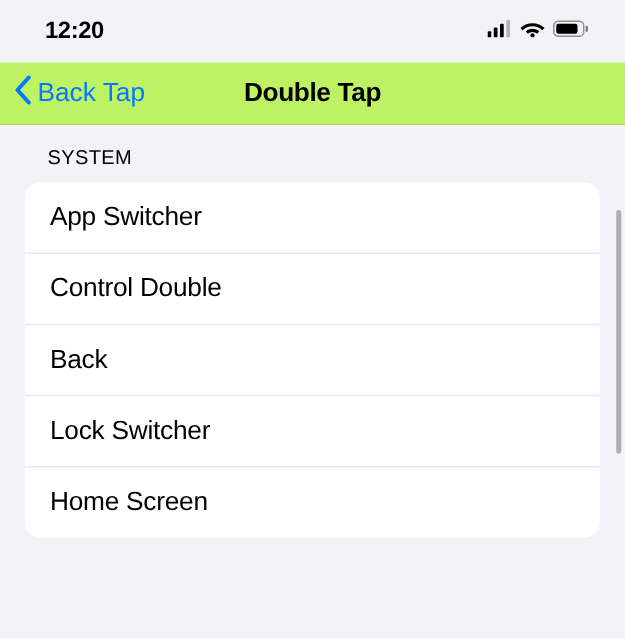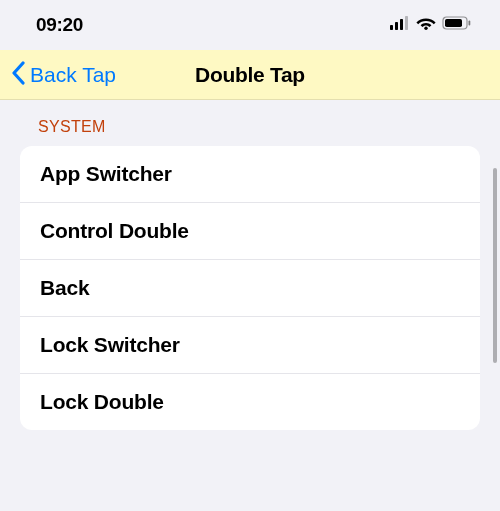--- a/index.html
+++ b/index.html
@@ -32,21 +32,21 @@
     .status-icons {
       display: flex;
       align-items: center;
       gap: 6px;
     }
     .nav-bar {
       height: 50px;
       display: flex;
       align-items: center;
       position: relative;
-      background: #fef9c3;
+      background: #bef264;
       border-bottom: 1px solid rgba(0,0,0,0.1);
     }
     .back-button {
       display: flex;
       align-items: center;
       gap: 4px;
       color: #007aff;
       position: absolute;
       left: 10px;
       cursor: pointer;
@@ -64,34 +64,34 @@
       letter-spacing: -0.3px;
       text-align: right;
     }
     .content {
       padding-top: 18px;
       height: calc(100% - 100px);
       overflow-y: auto;
     }
     .section-header {
       font-size: 16px;
-      color: #c2410c;
+      color: #000000;
       padding: 0 38px 10px 38px;
       letter-spacing: 0.3px;
     }
     .list-group {
       background: #ffffff;
       border-radius: 12px;
       margin: 0 20px;
       overflow: hidden;
     }
     .list-item {
       padding: 16px 20px;
       font-size: 21px;
-      font-weight: 700;
+      font-weight: 400;
       border-bottom: 1px solid #e5e5ea;
       cursor: pointer;
       letter-spacing: -0.2px;
     }
     .list-item:last-child {
       border-bottom: none;
     }
     .scroll-indicator {
       position: absolute;
       right: 3px;
@@ -99,21 +99,21 @@
       width: 4px;
       height: 195px;
       background: rgba(0,0,0,0.28);
       border-radius: 2px;
     }
   </style>
 </head>
 <body>
 
 <div class="status-bar">
-  <div class="status-time">09:20</div>
+  <div class="status-time">12:20</div>
   <div class="status-icons">
     <span>
       <svg width="20" height="14" viewBox="0 0 20 14">
         <rect x="0" y="9" width="3" height="5" rx="0.8" fill="#000"></rect>
         <rect x="5" y="6" width="3" height="8" rx="0.8" fill="#000"></rect>
         <rect x="10" y="3" width="3" height="11" rx="0.8" fill="#000"></rect>
         <rect x="15" y="0" width="3" height="14" rx="0.8" fill="rgba(0,0,0,0.25)"></rect>
       </svg>
     </span>
     <span>
@@ -145,17 +145,17 @@
   <div class="nav-title">Double Tap</div>
 </div>
 
 <div class="content">
   <div class="section-header">SYSTEM</div>
   <div class="list-group">
     <div class="list-item"><span>App Switcher</span></div>
     <div class="list-item"><span>Control Double</span></div>
     <div class="list-item"><span>Back</span></div>
     <div class="list-item"><span>Lock Switcher</span></div>
-    <div class="list-item"><span>Lock Double</span></div>
+    <div class="list-item"><span>Home Screen</span></div>
   </div>
 </div>
 
 <div class="scroll-indicator"></div>
 
 </body></html>

